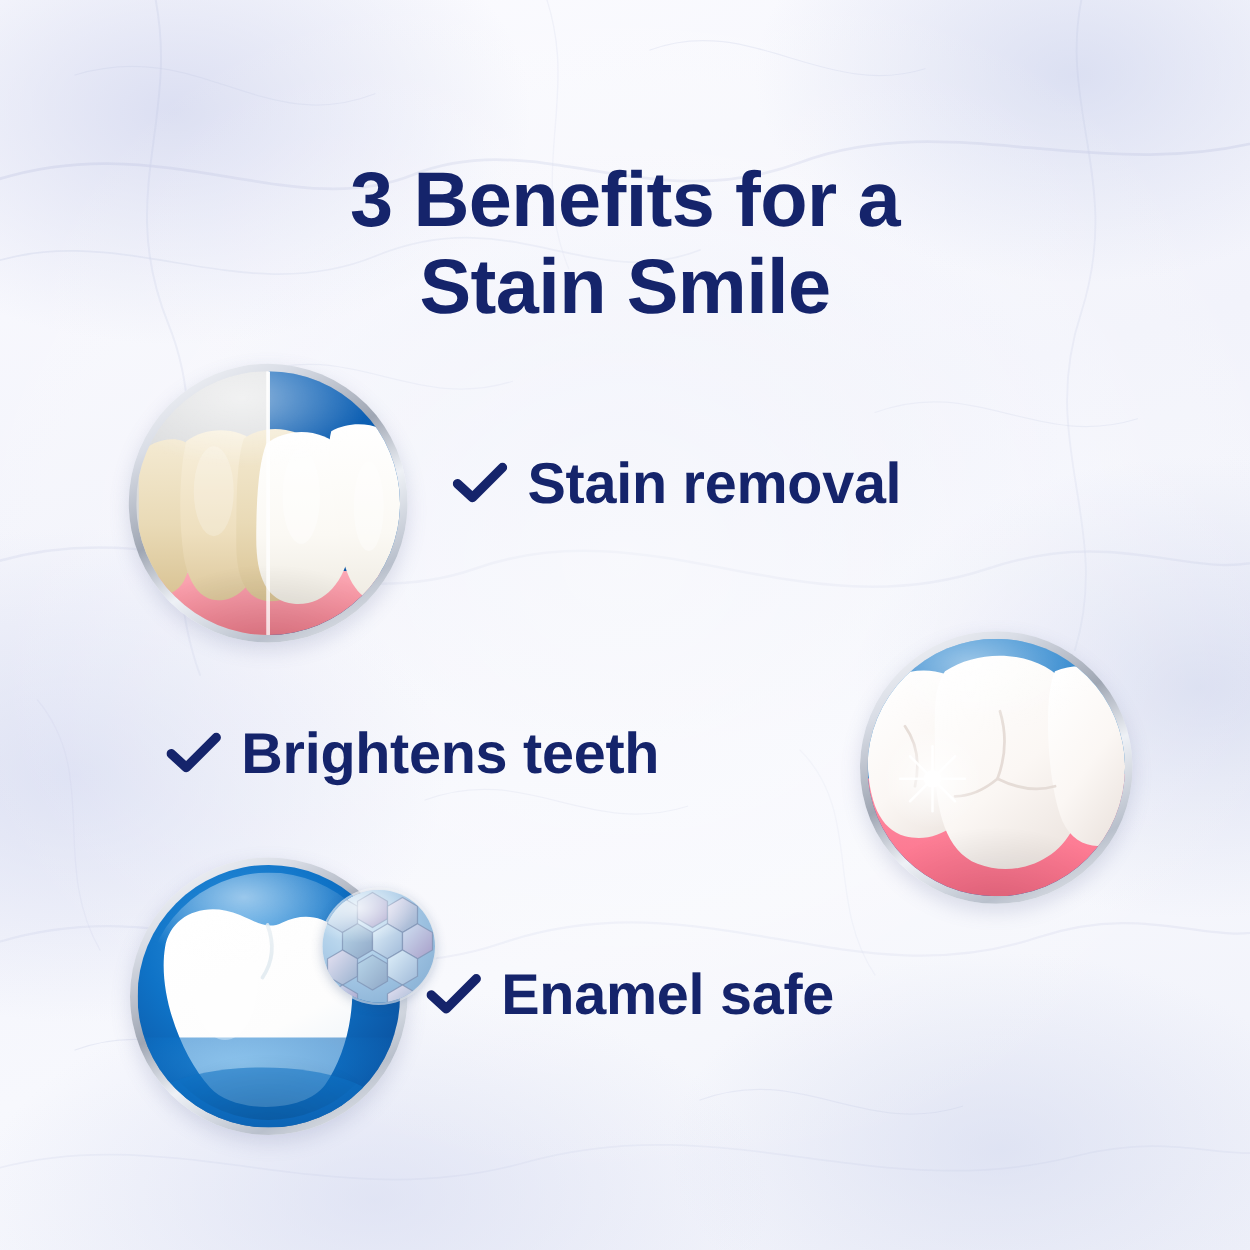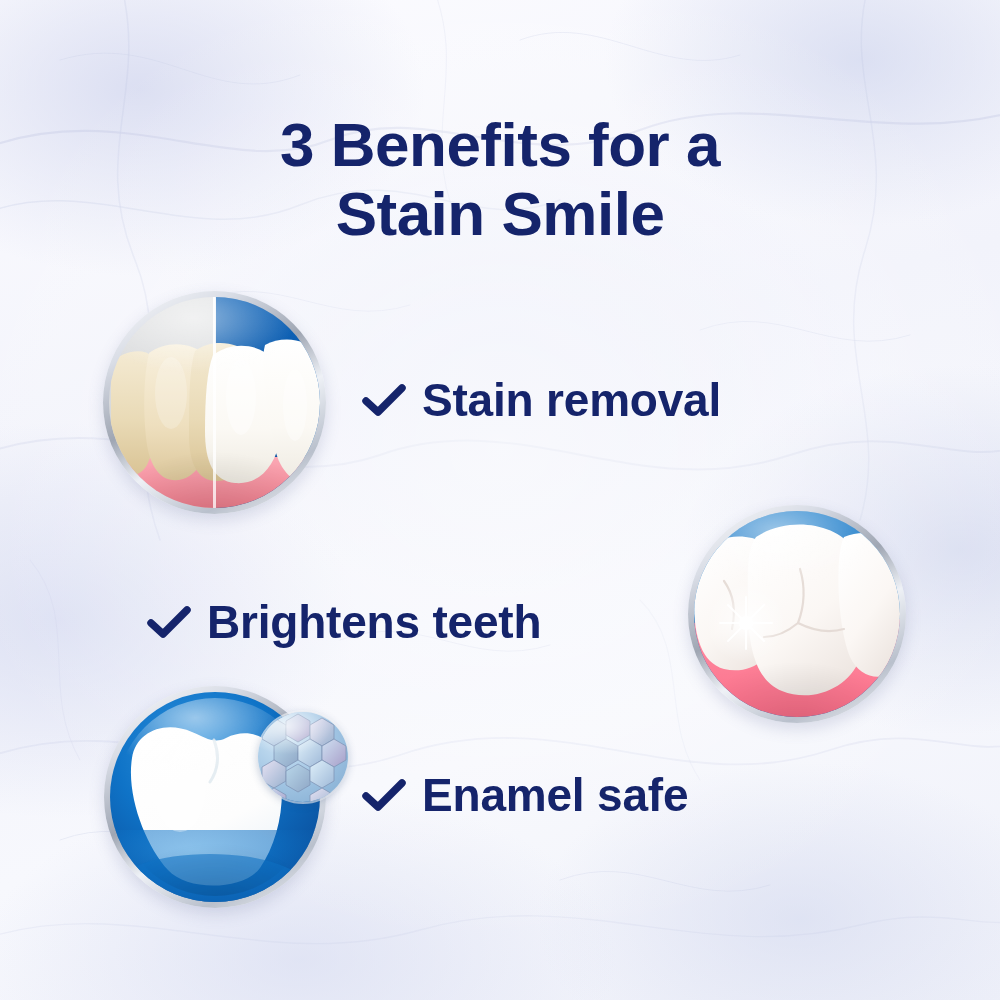--- a/index.html
+++ b/index.html
@@ -39,21 +39,21 @@
   .marble-veins { position:absolute; inset:0; opacity:.55; }
   .marble-veins2 { position:absolute; inset:0; opacity:.32; }
   .vignette {
     position:absolute; inset:0;
     background: radial-gradient(ellipse 78% 70% at 50% 45%, rgba(255,255,255,.55) 0%, rgba(255,255,255,0) 72%);
   }
 
   
   .headline {
     position: absolute;
-    top: 68px;
+    top: 84px;
     left: 0;
     width: 1000px;
     text-align: center;
     color: #15246b;
     font-weight: 700;
     font-size: 62px;
     line-height: 1.12;
     letter-spacing: -0.5px;
   }
   .headline .line { display:block; white-space: nowrap; }
@@ -128,23 +128,23 @@
     font-weight: 700;
     font-size: 46px;
     letter-spacing: -0.2px;
     white-space: nowrap;
   }
   .benefit .check {
     display: inline-flex;
     align-items: center;
     margin-right: 16px;
   }
-  #benefit-row-1 { left: 362px; top: 373px; }
-  #benefit-row-2 { left: 147px; top: 575px; margin-top: 20px; }
-  #benefit-row-3 { left: 362px; top: 768px; align-items: center; }
+  #benefit-row-1 { left: 362px; top: 359px; }
+  #benefit-row-2 { left: 133px; top: 575px; }
+  #benefit-row-3 { left: 341px; top: 768px; align-items: center; }
 </style>
 </head>
 <body>
 
 <div id="poster">
 
   <div class="marble-base"></div>
 
   <svg class="marble-veins" viewBox="0 0 1000 1000" preserveAspectRatio="none">
     <g fill="none" stroke="#b9c0de" stroke-linecap="round">

